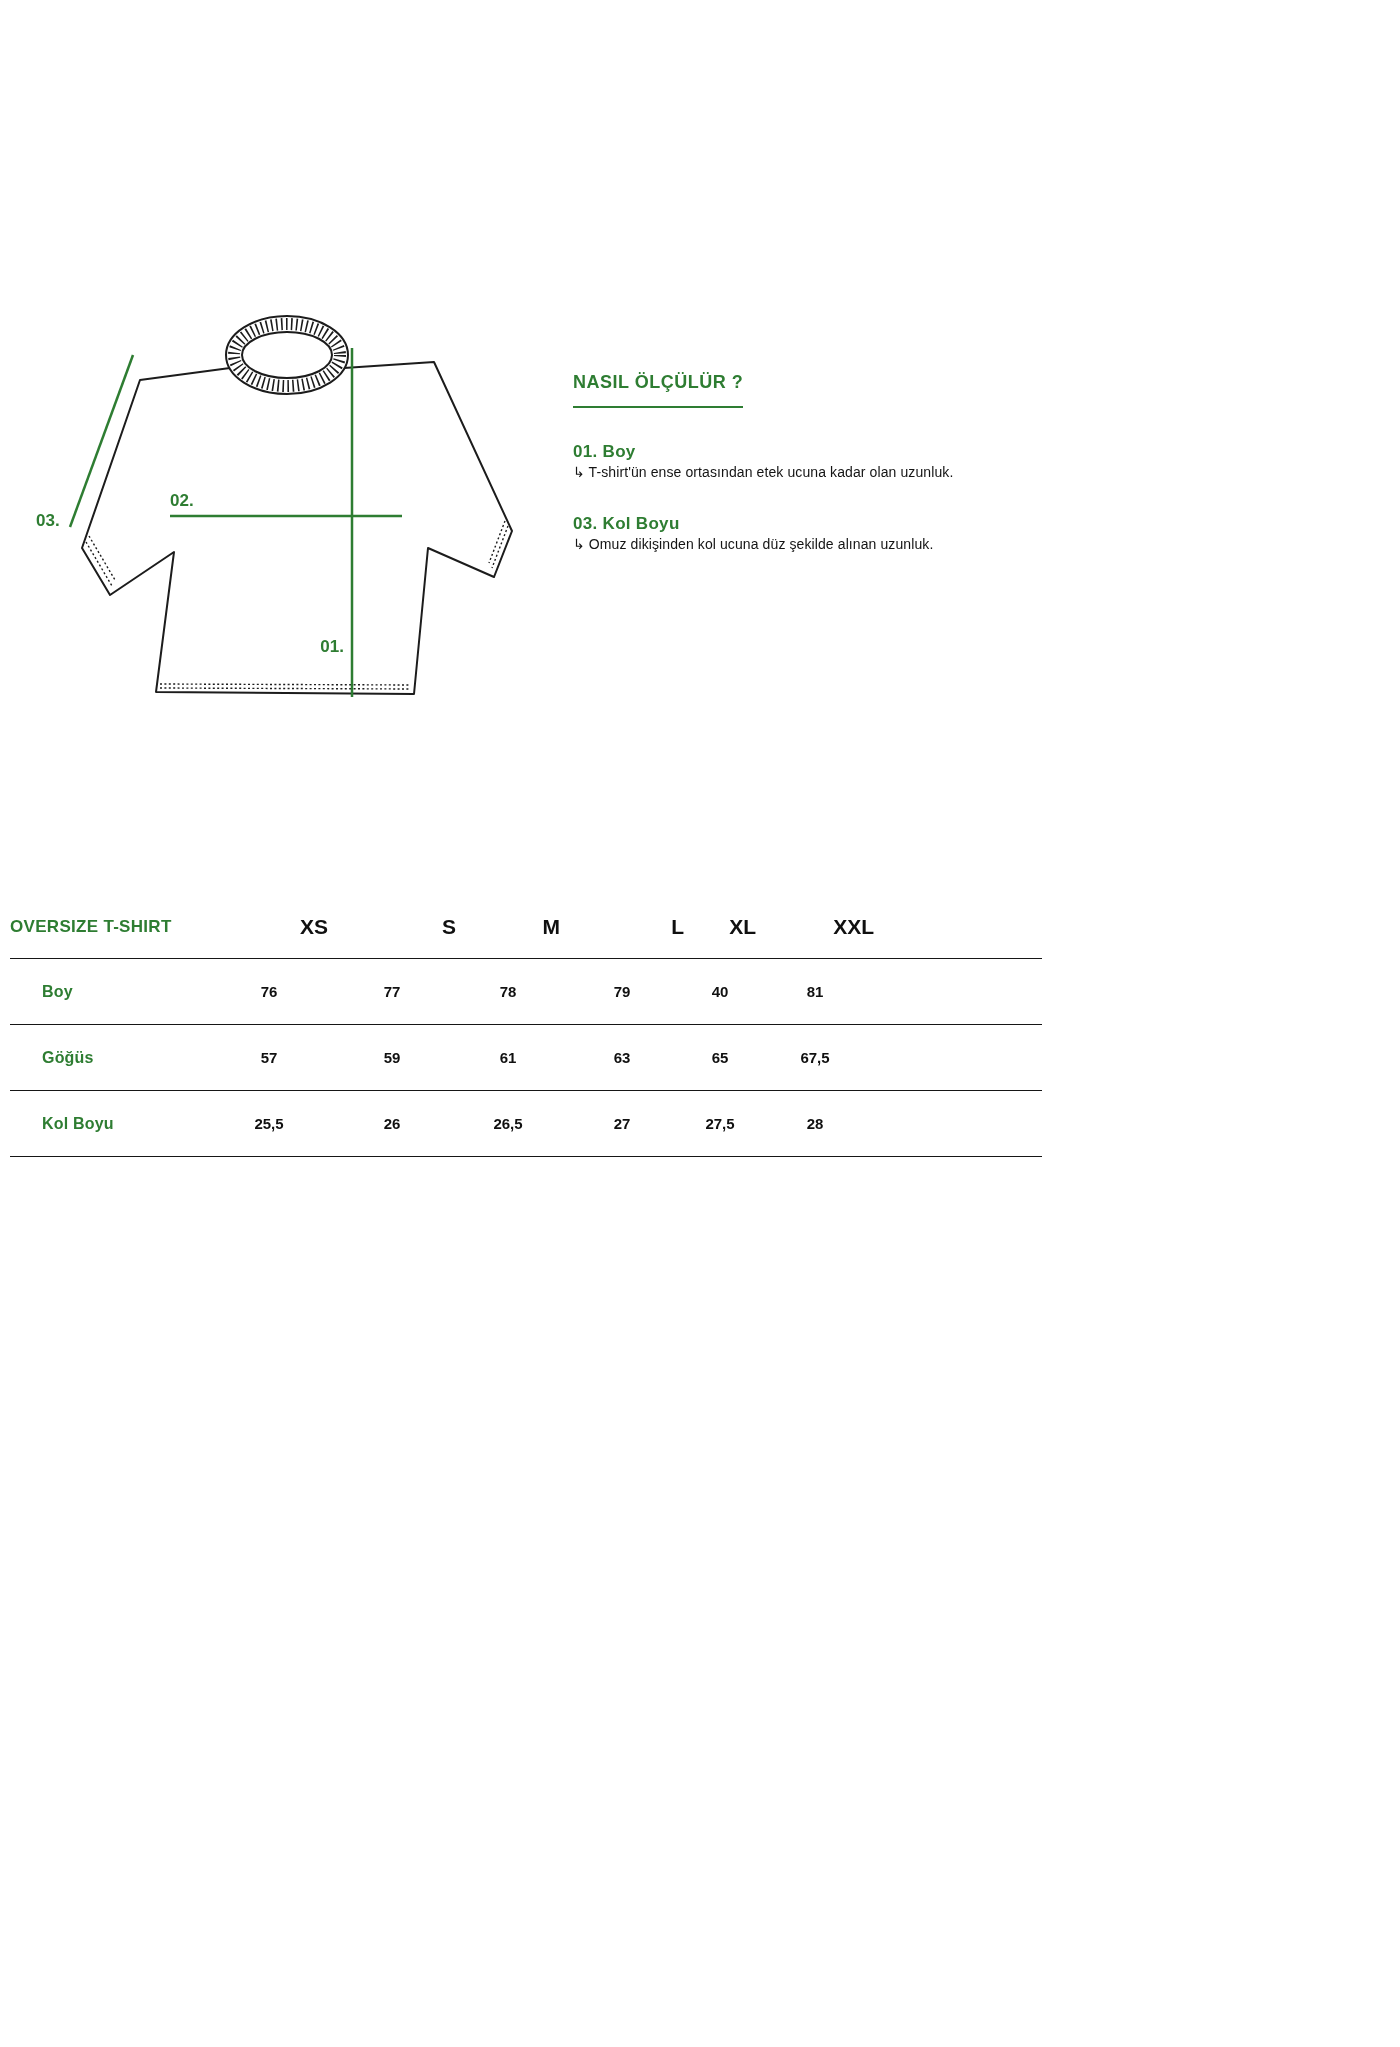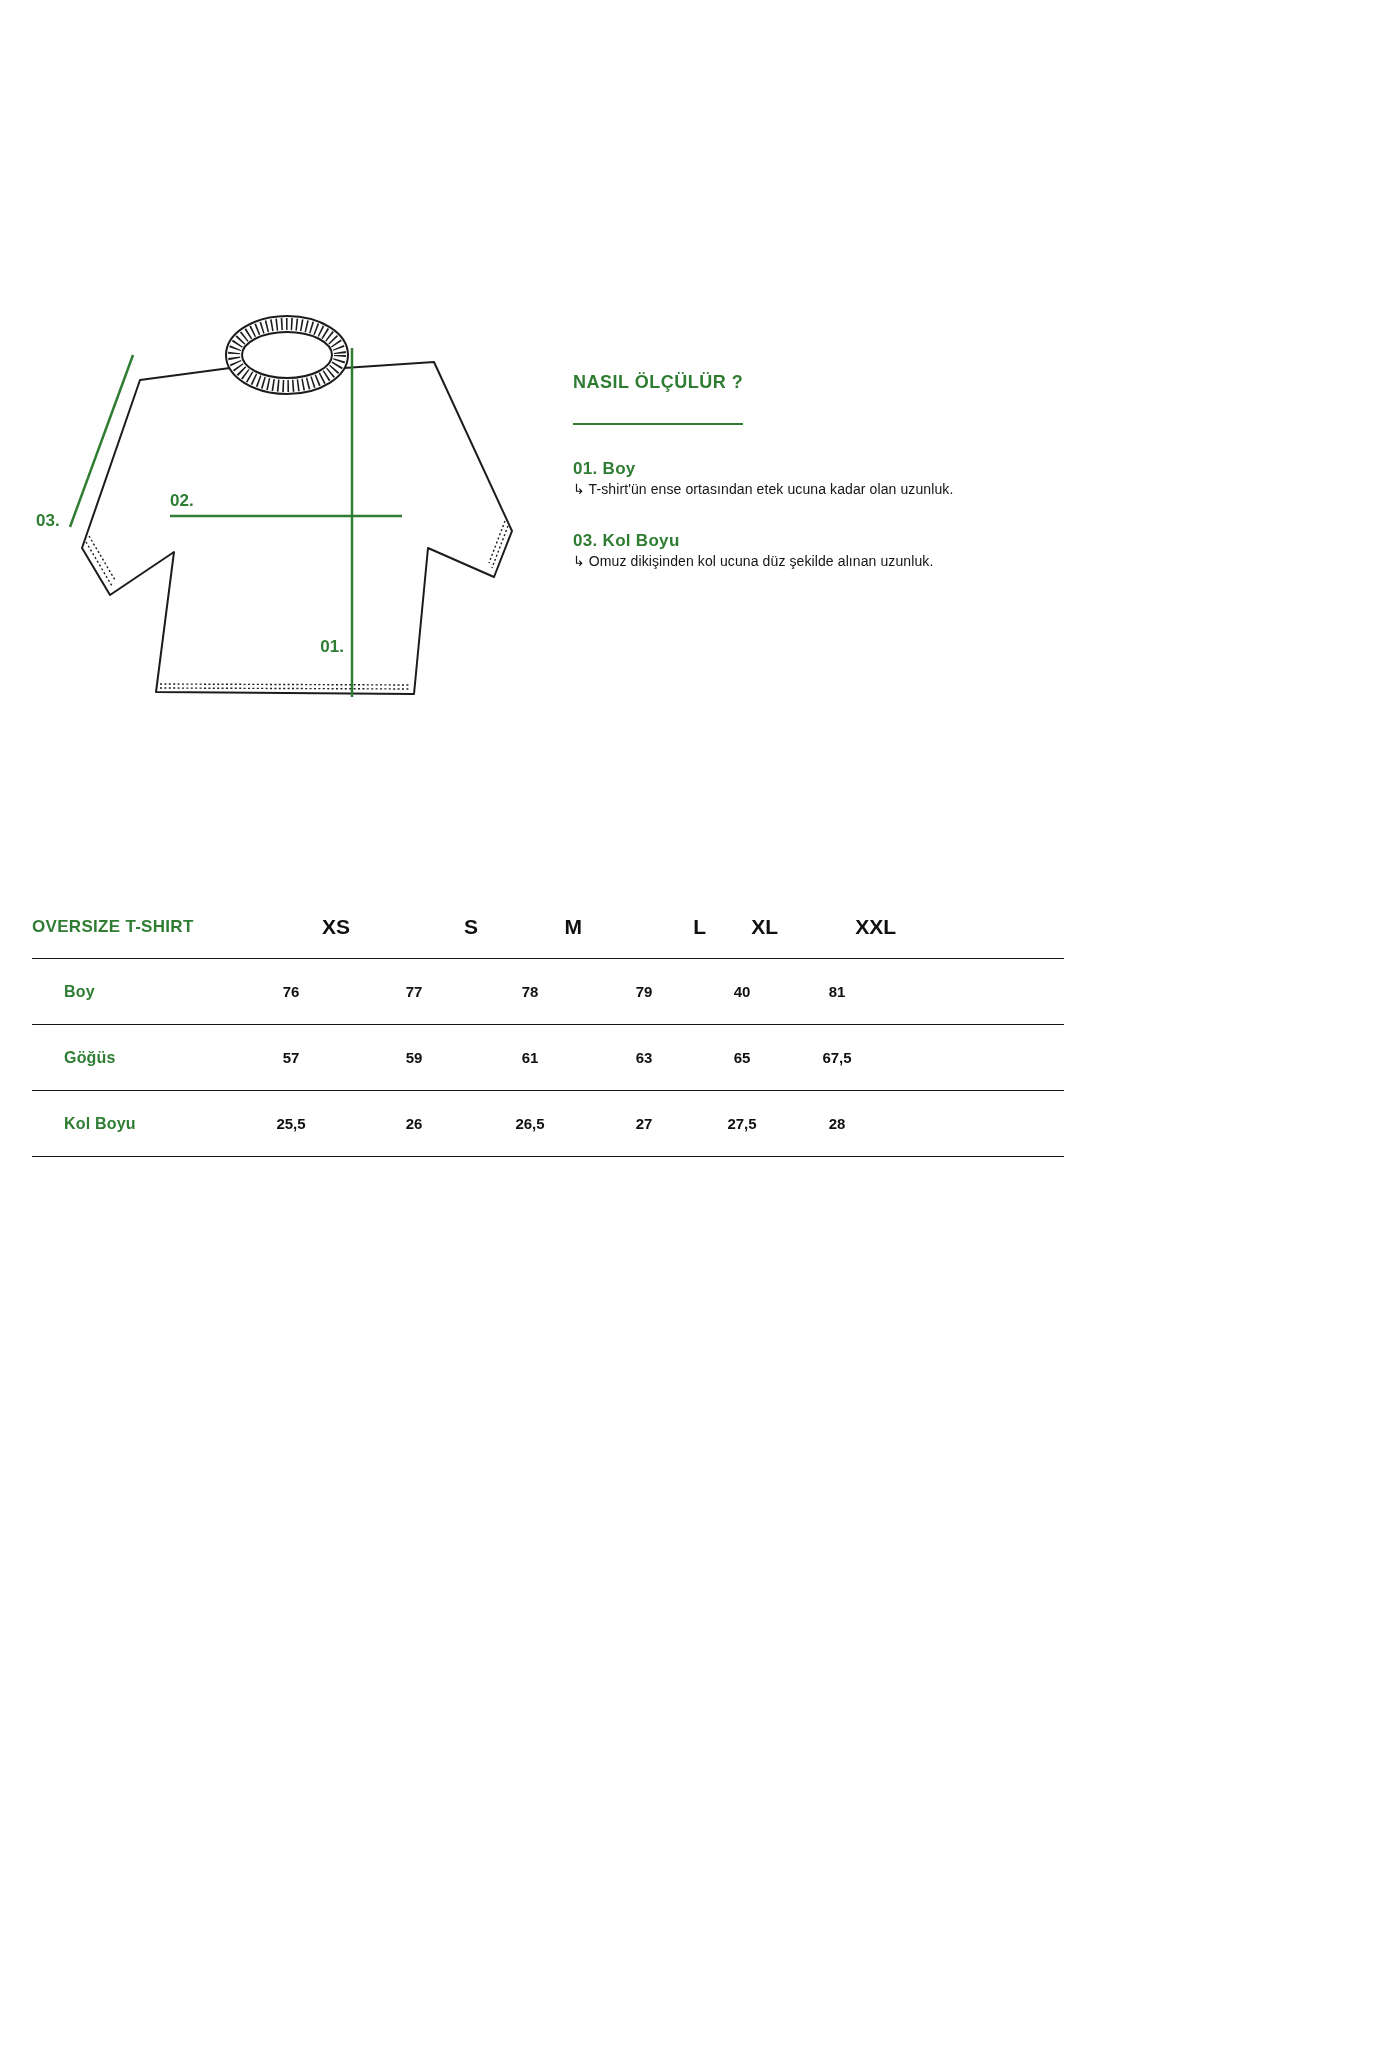--- a/index.html
+++ b/index.html
@@ -31,21 +31,21 @@
     left: 573px;
     top: 372px;
     width: 480px;
   }
   .howto-title {
     display: inline-block;
     font-size: 18px;
     font-weight: 700;
     letter-spacing: 0.5px;
     color: var(--accent);
-    padding-bottom: 30px;
+    padding-bottom: 13px;
     border-bottom: 2px solid var(--accent);
   }
   .howto-item { margin-top: 34px; }
   .howto-item:first-of-type { margin-top: 36px; }
   .howto-heading {
     font-size: 17px;
     font-weight: 700;
     color: var(--accent);
     letter-spacing: 0.3px;
   }
@@ -53,21 +53,21 @@
     margin-top: 2px;
     font-size: 14px;
     font-weight: 500;
     color: #141414;
     letter-spacing: 0.1px;
   }
 
   
   .size-table {
     position: absolute;
-    left: 32px;
+    left: 10px;
     top: 896px;
     width: 1032px;
   }
   .t-row {
     display: grid;
     grid-template-columns: 200px 118px 128px 104px 124px 72px 118px 1fr;
     align-items: center;
     border-bottom: 1px solid #161616;
   }
   .t-row.header { height: 62px; }

